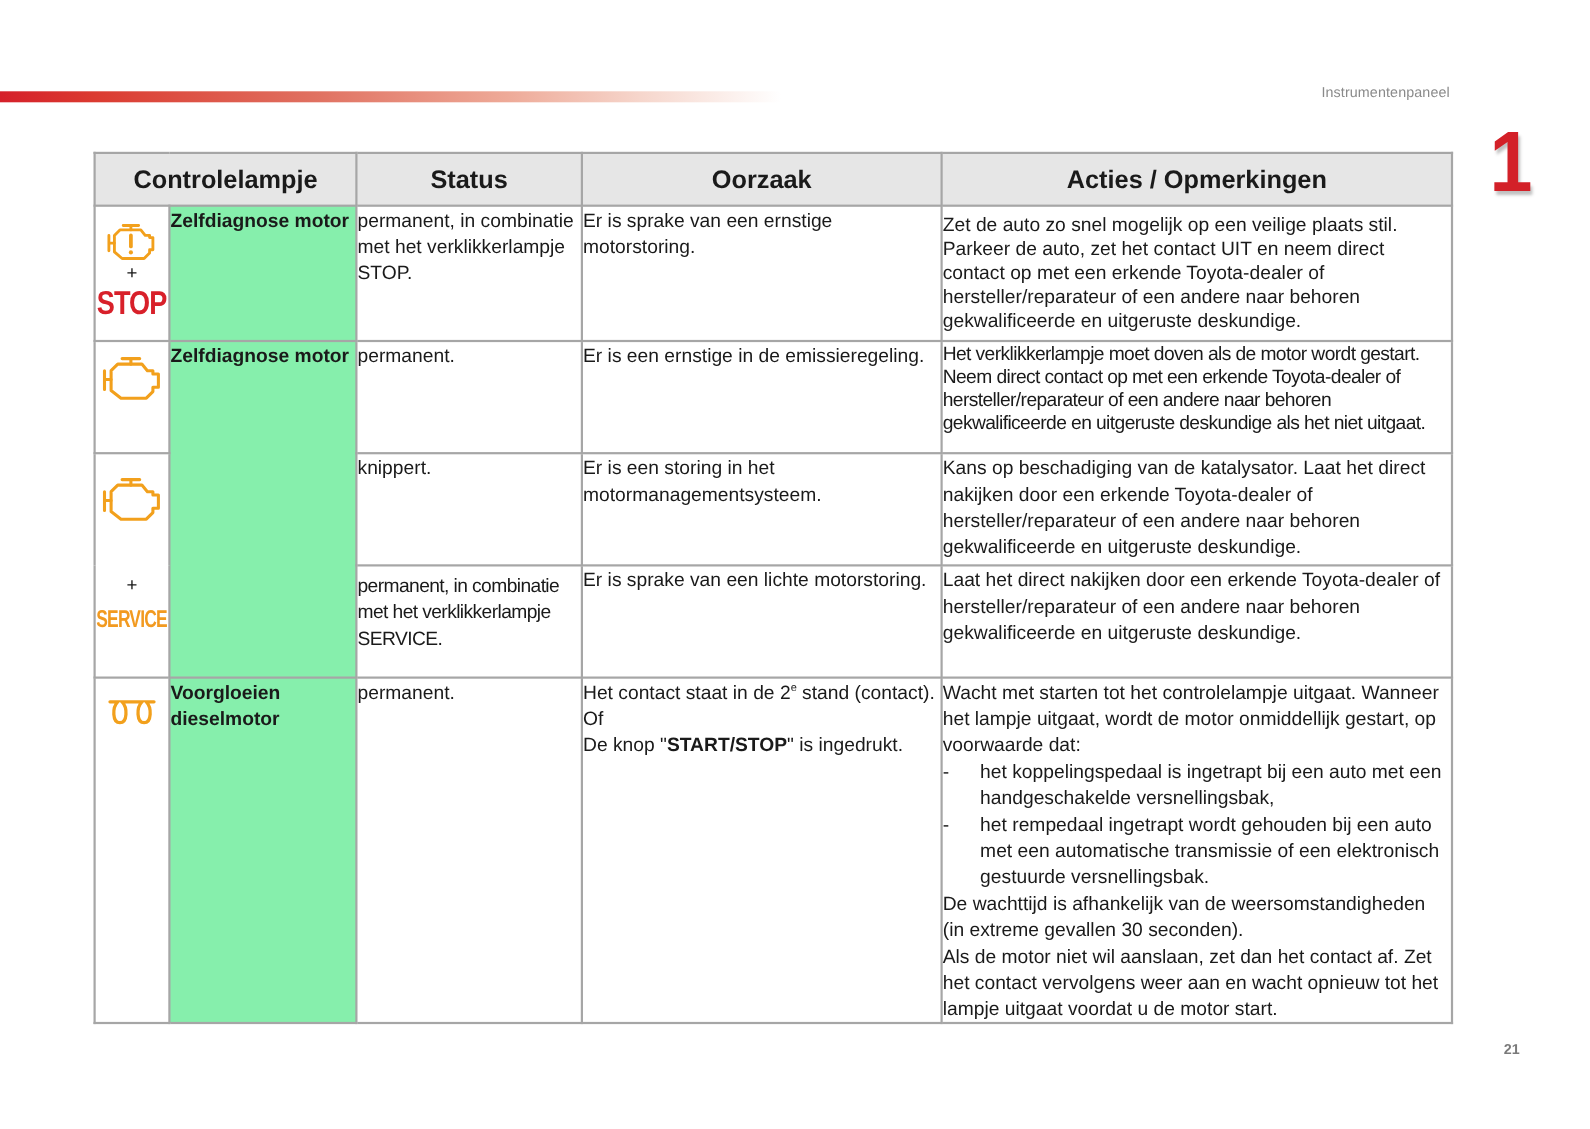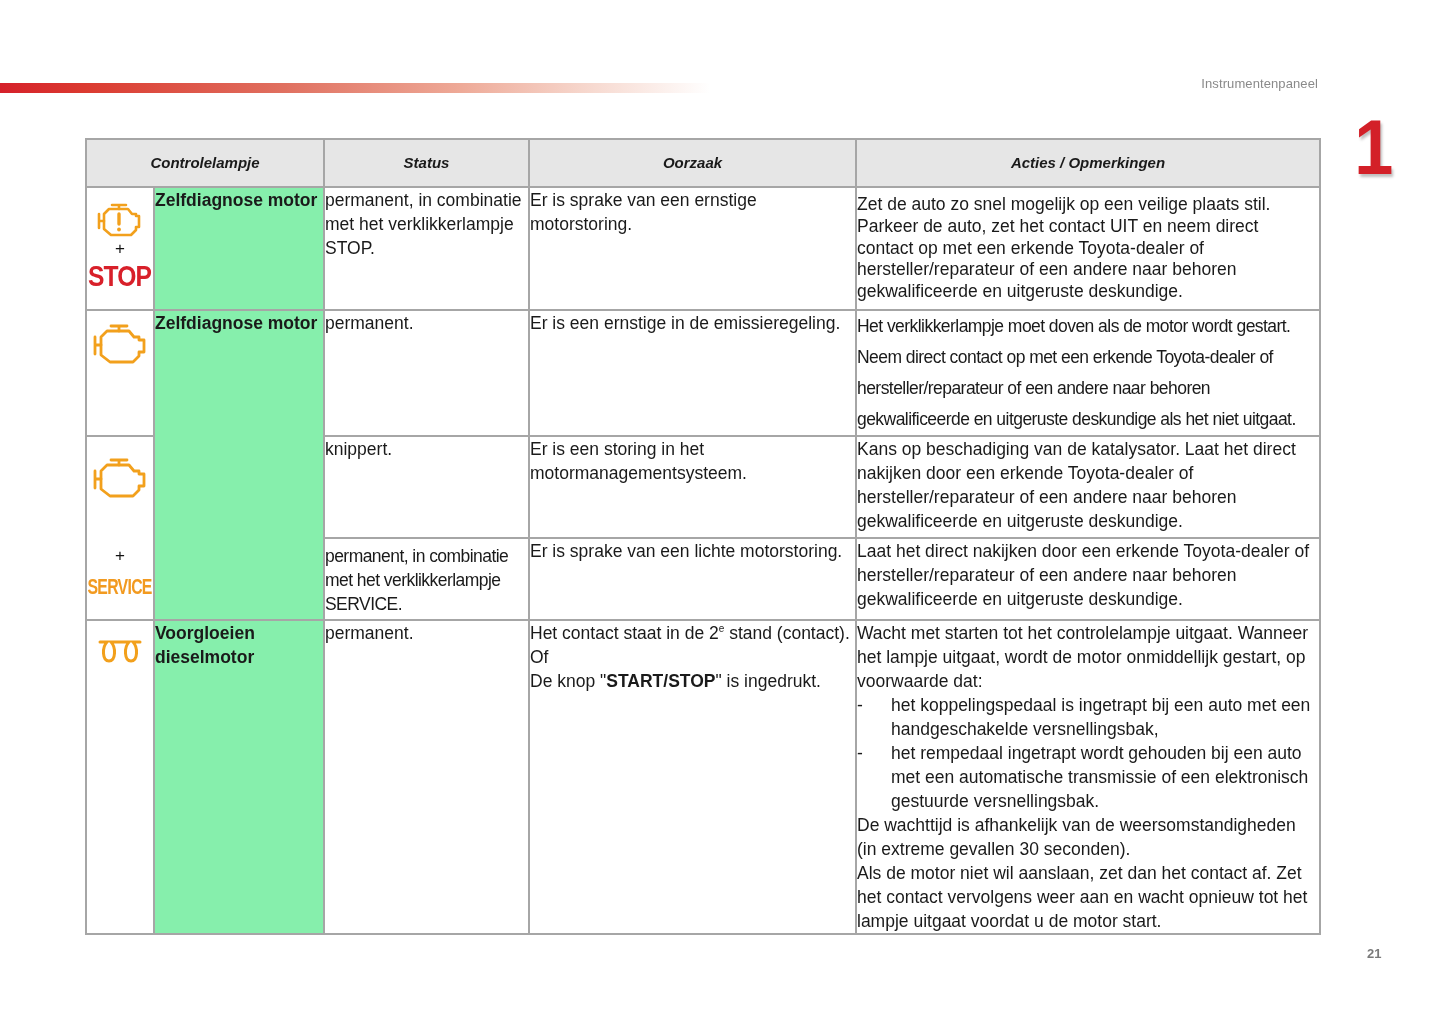--- a/index.html
+++ b/index.html
@@ -23,28 +23,28 @@
     position: absolute; left: 1367px; top: 946px; font-size: 13px; font-weight: bold; color: #7a7a7a;
   }
   table.lamps {
     position: absolute; left: 85px; top: 138px; border-collapse: collapse;
     table-layout: fixed; width: 1234px;
   }
   table.lamps td, table.lamps th {
     border: 2px solid #a6a6a6; vertical-align: top; padding: 0; font-size: 17.5px; line-height: 24px;
   }
   table.lamps th {
-    background: #e6e6e6; font-weight: bold; height: 44px; vertical-align: middle; font-size: 15px; font-style: italic;
+    background: #e6e6e6; font-weight: bold; height: 44px; vertical-align: middle; font-size: 23px;
   }
   td.icon-cell { text-align: center; }
   td.name-cell { background: #86efac; font-weight: bold; padding: 3px 8px 0 9px; }
   td.text-cell { padding: 4px 8px 0 9px; }
   td.acties { padding: 4px 6px 0 8px; line-height: 22.6px; }
   td.condensed { font-size: 16px; letter-spacing: -0.55px; line-height: 23px; }
-  td.acties.condensed { line-height: 31px; }
+  td.acties.condensed { line-height: 21px; }
   .icon-stack { display: flex; flex-direction: column; align-items: center; }
   .plus { font-size: 17px; line-height: 18px; font-weight: normal; color: #111; }
   .stop-label { color: #d8202a; font-size: 30px; font-weight: bold; line-height: 30px; letter-spacing: -1px; transform: scaleX(0.82); }
   .service-label { color: #f29a20; font-size: 22px; font-weight: bold; line-height: 24px; letter-spacing: -1px; transform: scaleX(0.72); white-space: nowrap; }
   .bullet-row { display: flex; }
   .bullet-row .dash { width: 34px; flex: none; }
   .bullet-row .btext { flex: 1; }
   sup { font-size: 10px; line-height: 0; }
   b { font-weight: bold; }
 </style>
@@ -125,21 +125,21 @@
           </svg>
           <div class="plus" style="margin-top:48px;">+</div>
           <div class="service-label" style="margin-top:10px;">SERVICE</div>
         </div>
       </td>
       <td class="text-cell">knippert.</td>
       <td class="text-cell">Er is een storing in het motormanagementsysteem.</td>
       <td class="text-cell acties">Kans op beschadiging van de katalysator. Laat het direct nakijken door een erkende Toyota-dealer of hersteller/reparateur of een andere naar behoren gekwalificeerde en uitgeruste deskundige.</td>
     </tr>
 
-    <tr style="height:82px">
+    <tr style="height:102px">
       <td class="text-cell condensed" style="padding-top:5px;">permanent, in combinatie met het verklikkerlampje SERVICE.</td>
       <td class="text-cell">Er is sprake van een lichte motorstoring.</td>
       <td class="text-cell acties" style="line-height:24px;">Laat het direct nakijken door een erkende Toyota-dealer of hersteller/reparateur of een andere naar behoren gekwalificeerde en uitgeruste deskundige.</td>
     </tr>
 
     <tr style="height:313px">
       <td class="icon-cell">
         <div class="icon-stack" style="padding-top:16px;">
           <svg width="44" height="28" viewBox="0 0 44 28">
             <g fill="none" stroke="#f2a01c" stroke-width="3" stroke-linecap="round">

